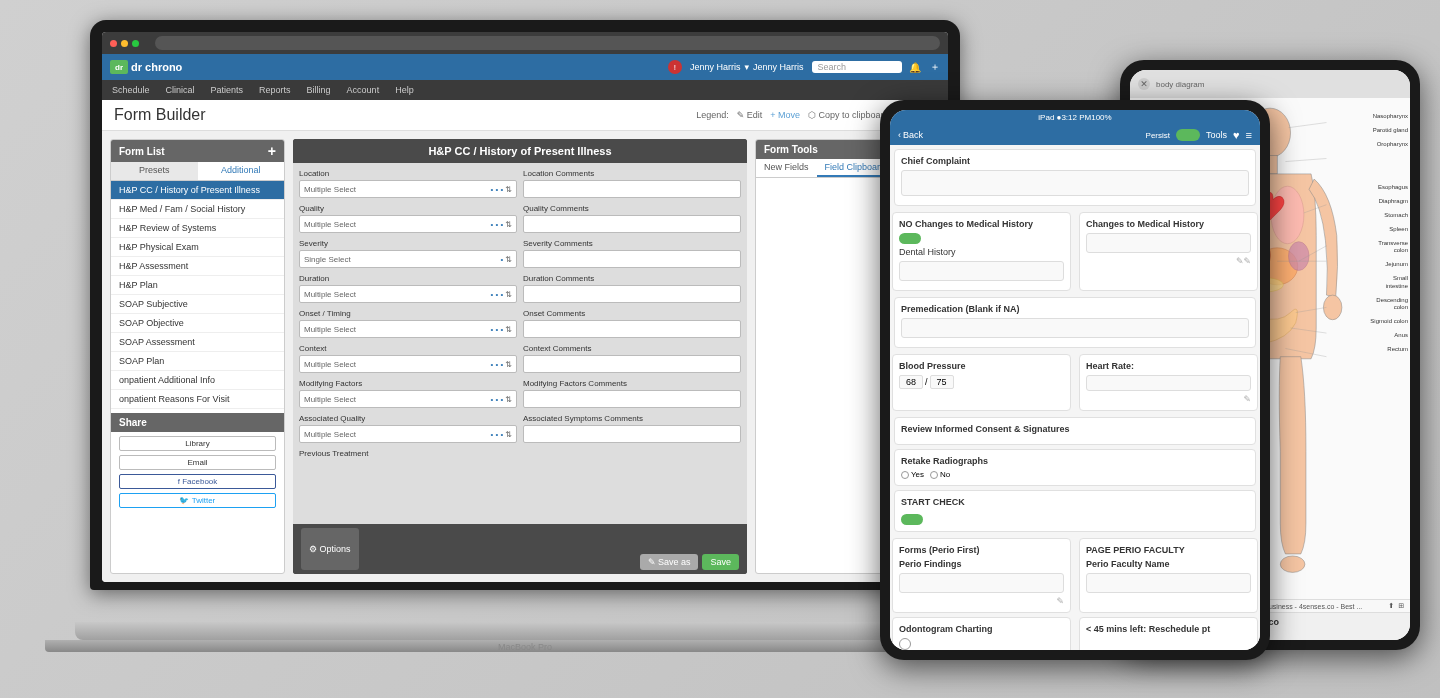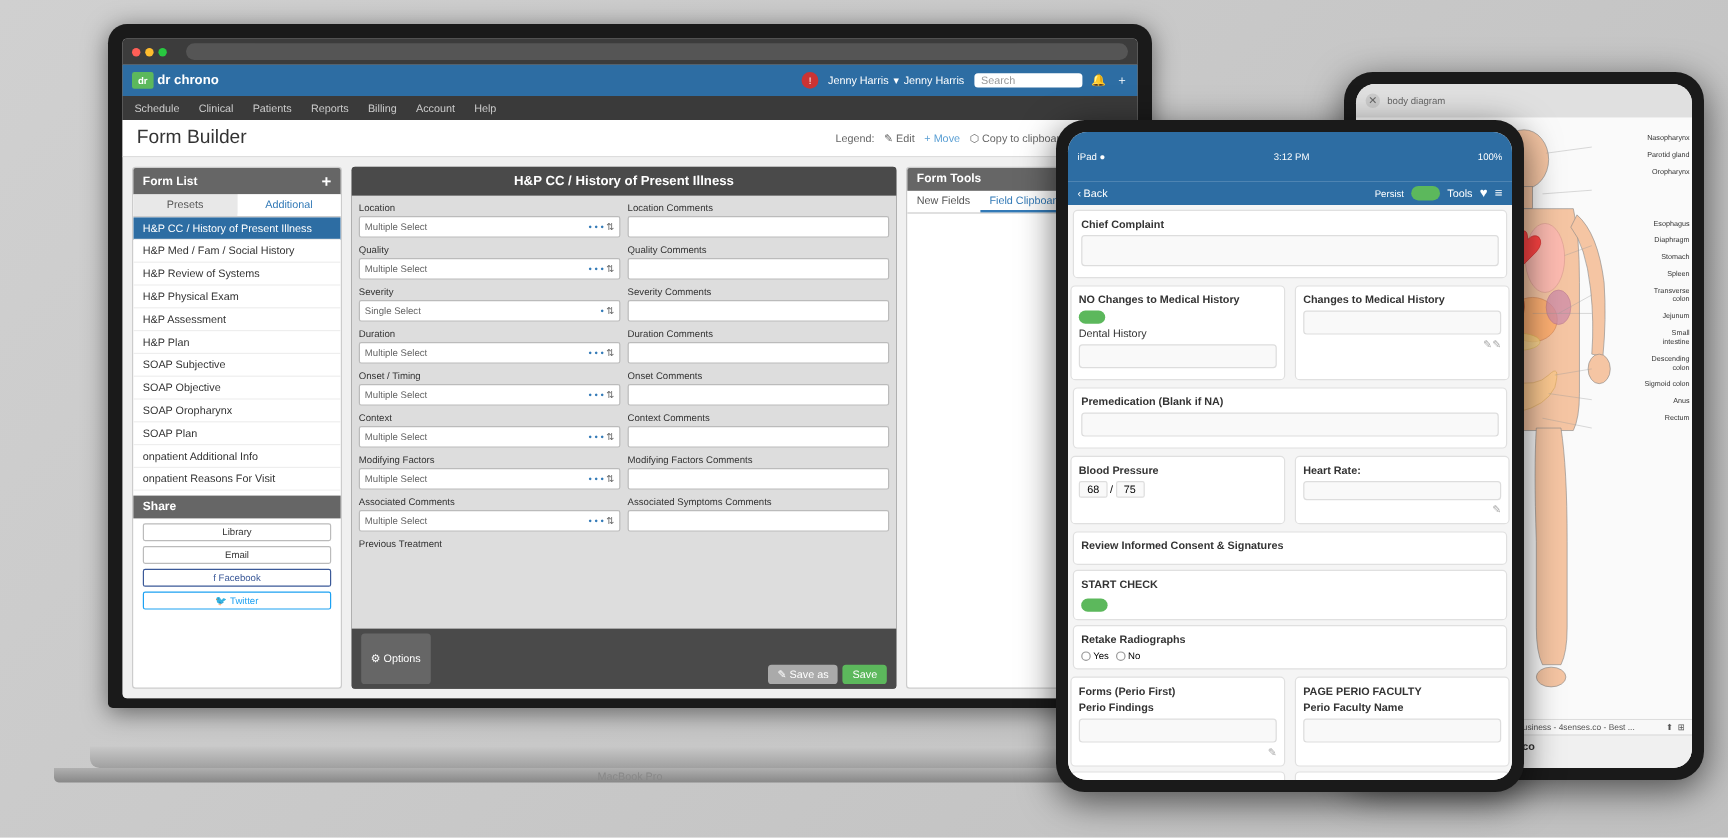--- a/index.html
+++ b/index.html
@@ -481,24 +481,24 @@
       width: 100%;
       height: 100%;
       background: white;
       border-radius: 16px;
       overflow: hidden;
       display: flex;
       flex-direction: column;
     }
     .tablet-status-bar {
       background: #2d6da3;
-      padding: 16px 8px;
-      display: flex;
-      align-items: center;
-      justify-content: space-between;
+      padding: 3px 8px;
+      display: flex;
+      align-items: center;
+      justify-content: center;
       font-size: 8px;
       color: white;
     }
     .tablet-nav-bar {
       background: #2d6da3;
       padding: 4px 8px;
       display: flex;
       align-items: center;
       gap: 6px;
     }
@@ -763,21 +763,21 @@
                 </div>
                 <div class="form-list-items">
                   <div class="form-list-item active">H&amp;P CC / History of Present Illness</div>
                   <div class="form-list-item">H&amp;P Med / Fam / Social History</div>
                   <div class="form-list-item">H&amp;P Review of Systems</div>
                   <div class="form-list-item">H&amp;P Physical Exam</div>
                   <div class="form-list-item">H&amp;P Assessment</div>
                   <div class="form-list-item">H&amp;P Plan</div>
                   <div class="form-list-item">SOAP Subjective</div>
                   <div class="form-list-item">SOAP Objective</div>
-                  <div class="form-list-item">SOAP Oropharynx</div>
+                  <div class="form-list-item">SOAP Assessment</div>
                   <div class="form-list-item">SOAP Plan</div>
                   <div class="form-list-item">onpatient Additional Info</div>
                   <div class="form-list-item">onpatient Reasons For Visit</div>
                 </div>
                 <div class="share-section">Share</div>
                 <div class="share-buttons">
                   <button class="share-btn">Library</button>
                   <button class="share-btn">Email</button>
                   <button class="share-btn facebook">f Facebook</button>
                   <button class="share-btn twitter">🐦 Twitter</button>
@@ -902,21 +902,21 @@
                       </div>
                     </div>
                     <div class="form-field">
                       <div class="form-field-label">Modifying Factors Comments</div>
                       <div class="form-field-input-plain"></div>
                     </div>
                   </div>
 
                   <div class="form-row">
                     <div class="form-field">
-                      <div class="form-field-label">Associated Comments</div>
+                      <div class="form-field-label">Associated Quality</div>
                       <div class="form-field-input">
                         <span>Multiple Select</span>
                         <span style="display:flex;gap:2px;align-items:center;">
                           <span class="field-dots">• • •</span>
                           <span class="field-arrows">⇅</span>
                         </span>
                       </div>
                     </div>
                     <div class="form-field">
                       <div class="form-field-label">Associated Symptoms Comments</div>
@@ -1026,38 +1026,38 @@
             <div class="tablet-field" style="min-height:16px;"></div>
             <span class="edit-icon">✎</span>
           </div>
         </div>
 
         <div class="tablet-section">
           <div class="tablet-section-title">Review Informed Consent &amp; Signatures</div>
         </div>
 
         <div class="tablet-section">
-          <div class="tablet-toggle-row">
-            <div class="tablet-section-title">START CHECK</div>
-          </div>
-          <div class="small-toggle"></div>
-        </div>
-
-        <div class="tablet-section">
           <div class="tablet-section-title">Retake Radiographs</div>
           <div class="radio-row">
             <div class="radio-item">
               <div class="radio-circle"></div>
               <span>Yes</span>
             </div>
             <div class="radio-item">
               <div class="radio-circle"></div>
               <span>No</span>
             </div>
           </div>
+        </div>
+
+        <div class="tablet-section">
+          <div class="tablet-toggle-row">
+            <div class="tablet-section-title">START CHECK</div>
+          </div>
+          <div class="small-toggle"></div>
         </div>
 
         <div class="two-col">
           <div class="tablet-section">
             <div class="tablet-section-title">Forms (Perio First)</div>
             <div class="tablet-section-title">Perio Findings</div>
             <div class="tablet-field" style="min-height:20px;"></div>
             <span class="edit-icon">✎</span>
           </div>
           <div class="tablet-section">

